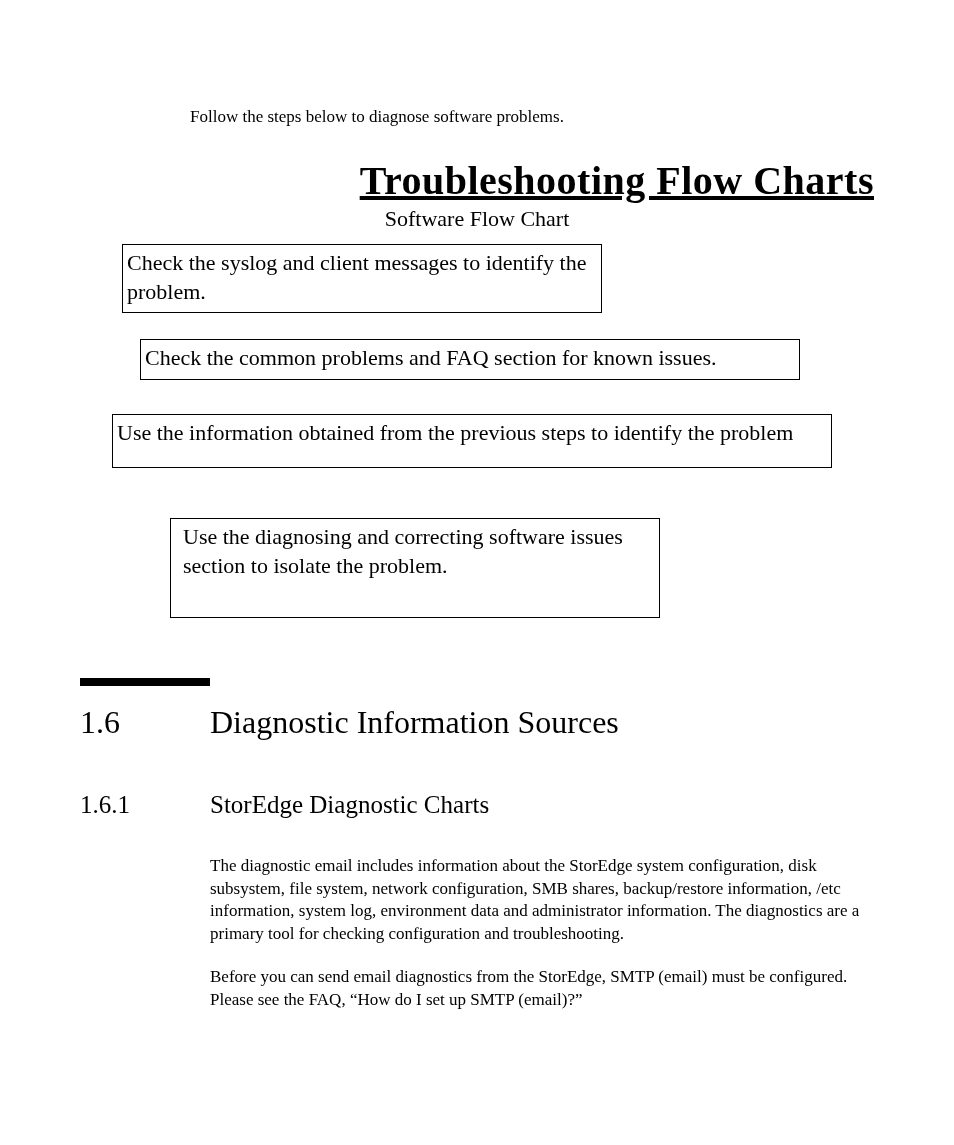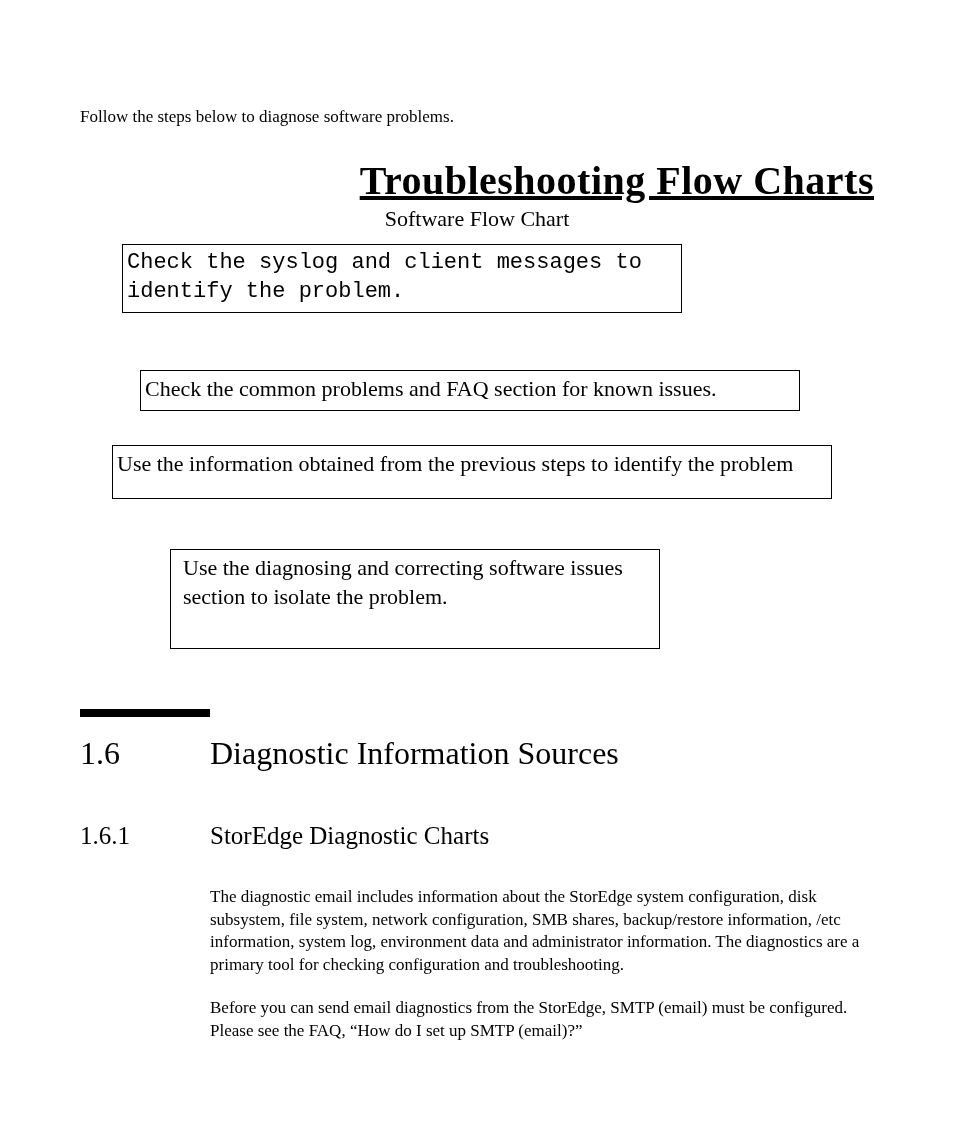--- a/index.html
+++ b/index.html
@@ -11,20 +11,21 @@
   }
   .page {
     width: 954px;
     height: 1145px;
     position: relative;
     box-sizing: border-box;
     padding: 90px 80px 60px 80px;
   }
   .intro {
     font-size: 17px;
+    margin-left: 110px;
     margin-bottom: 30px;
     font-family: "Palatino Linotype", "Book Antiqua", Palatino, Georgia, serif;
   }
   .flow-title {
     text-align: right;
     font-size: 40px;
     font-family: "Times New Roman", Times, serif;
     margin: 0 0 2px 0;
     letter-spacing: 0.5px;
     text-decoration: underline;
@@ -36,21 +37,21 @@
     margin: 0 0 12px 0;
   }
   .flow-box {
     border: 1.5px solid #000;
     font-family: "Times New Roman", Times, serif;
     font-size: 22px;
     line-height: 1.3;
     padding: 4px 6px 6px 4px;
     box-sizing: border-box;
   }
-  .box1 { margin-left: 42px;  width: 560px; margin-bottom: 57px; font-family: Liberation Mono, monospace; }
+  .box1 { margin-left: 42px;  width: 480px; margin-bottom: 26px; }
   .box2 { margin-left: 32px;  width: 720px; margin-bottom: 50px; padding-bottom: 20px; }
   .box3 { margin-left: 60px;  width: 660px; margin-bottom: 34px; }
   .box4 { margin-left: 90px;  width: 490px; padding-bottom: 36px; padding-left: 12px; }
 
   .rule {
     margin-top: 60px;
     margin-bottom: 18px;
     border: none;
     border-top: 8px solid #000;
     width: 130px;

